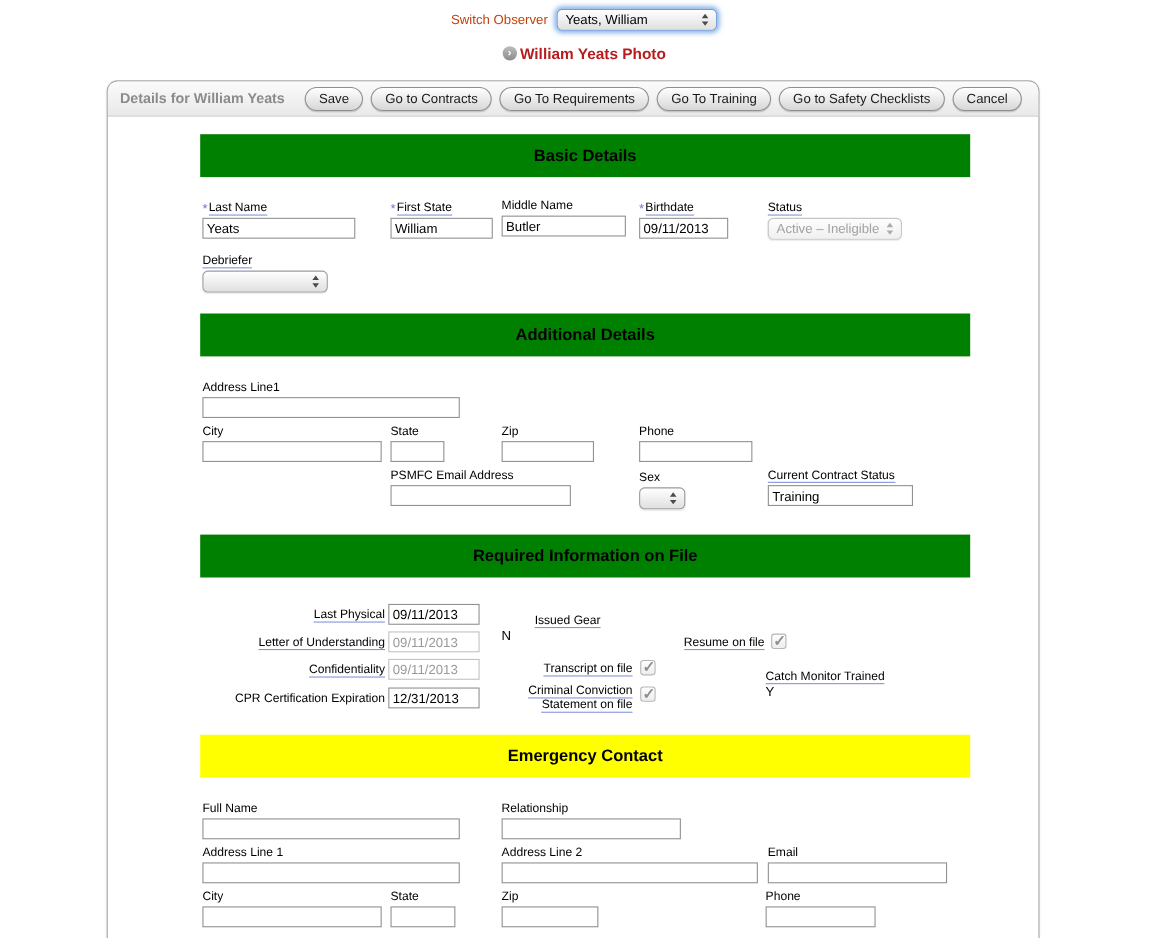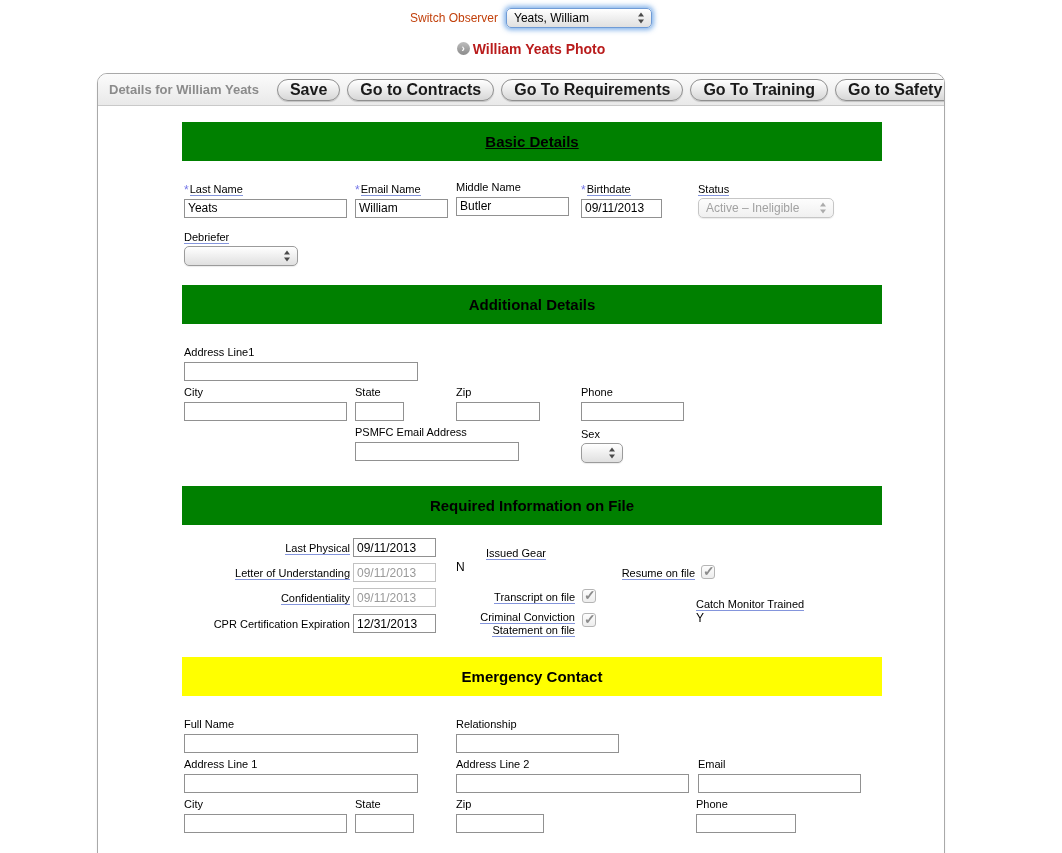--- a/index.html
+++ b/index.html
@@ -50,50 +50,50 @@
     height:32px; display:flex; align-items:center; padding:0 11px;
     background:linear-gradient(#fbfbfb,#e9e9e9);
     border-bottom:1px solid #c9c9c9;
   }
   .panel-title { font-size:13px; font-weight:bold; color:#8b8b8b; margin-right:18px; white-space:nowrap; }
   .btn {
     height:22px; padding:0 12px; margin-right:7px;
     border:1px solid #8f8f8f; border-radius:12px;
     background:linear-gradient(#ffffff,#e9e9e9 55%, #d7d7d7);
     font-family:"Liberation Sans", sans-serif;
-    font-size:16px; font-weight:bold; color:#1a1a1a;
+    font-size:12px; font-weight:normal; color:#1a1a1a;
     box-shadow:0 1px 1px rgba(0,0,0,.18); cursor:pointer; white-space:nowrap;
   }
   .btn:last-child { margin-right:0; }
 
   .panel-body { padding:16px 0 26px 0; }
   .content { margin-left:84px; width:700px; }
 
   .secbar {
     width:700px; height:39px; display:flex; align-items:center; justify-content:center;
     font-size:15px; font-weight:bold; color:#000; margin-top:16px;
   }
-  .secbar.first { margin-top:0;text-decoration:underline; }
+  .secbar.first { margin-top:0; }
   .sec-green { background:#008000; }
   .sec-yellow { background:#ffff00; }
 
   .rows { margin-top:22px; }
   .frow { position:relative; height:40px; }
   .fld { position:absolute; top:0; }
   .lbl { font-size:11px; color:#000; height:13px; margin-bottom:2px; white-space:nowrap; }
   .u { border-bottom:1px solid #8495dc; padding-bottom:0px; }
   .req { color:#7577e8; font-size:12px; margin-right:1px; vertical-align:top; }
   .ti {
     height:19px; border:1px solid #919191; background:#fff;
     font-family:"Liberation Sans", sans-serif; font-size:12px; color:#000; padding:0 3px;
   }
   .ti:disabled, .ti.dim { border-color:#c2c2c2; color:#9a9a9a; background:#fff; }
 
   
-  .reqblock { position:relative; height:106px; margin-top:10px; font-size:11px; }
+  .reqblock { position:relative; height:106px; margin-top:21px; font-size:11px; }
   .rlabel { position:absolute; text-align:right; white-space:nowrap; }
   .rinput { position:absolute; width:83px; }
   .checkbox {
     position:absolute; width:14px; height:14px; border:1px solid #b5b5b5; border-radius:3px;
     background:linear-gradient(#fdfdfd,#ededed);
   }
   .checkbox[data-checked="true"]::after {
     content:"\2713"; position:absolute; left:1px; top:-3px;
     font-size:14px; font-weight:bold; color:#8d8d8d;
   }
@@ -128,37 +128,37 @@
 
   <div class="panel-body">
     <div class="content">
 
       <div class="secbar sec-green first">Basic Details</div>
 
       <div class="rows">
         <div class="frow" style="height:48px">
           <div class="fld" style="left:2px">
             <div class="lbl"><span class="req">*</span><span class="u">Last Name</span></div>
-            <input class="ti" style="width: 163px;" value="Yeats">
+            <input class="ti" style="width: 139px;" value="Yeats">
           </div>
           <div class="fld" style="left:173px">
-            <div class="lbl"><span class="req">*</span><span class="u">Email Name</span></div>
+            <div class="lbl"><span class="req">*</span><span class="u">First State</span></div>
             <input class="ti" style="width: 93px;" value="William">
           </div>
           <div class="fld" style="left:274px;top:-2px">
             <div class="lbl"><span>Middle Name</span></div>
             <input class="ti" style="width: 113px;" value="Butler">
           </div>
           <div class="fld" style="left:399px">
             <div class="lbl"><span class="req">*</span><span class="u">Birthdate</span></div>
             <input class="ti" style="width: 81px;" value="09/11/2013">
           </div>
           <div class="fld" style="left:516px">
             <div class="lbl"><span class="u">Status</span></div>
-            <div class="popup disabled" style="width:136px">
+            <div class="popup disabled" style="width:122px">
               <span>Active – Ineligible</span>
               <span class="arrows"></span>
             </div>
           </div>
         </div>
 
         <div class="frow" style="height:38px">
           <div class="fld" style="left:2px">
             <div class="lbl"><span class="u">Debriefer</span></div>
             <div class="popup" style="width:114px">
@@ -203,20 +203,24 @@
             <div class="lbl"><span>PSMFC Email Address</span></div>
             <input class="ti" style="width: 164px;">
           </div>
           <div class="fld" style="left:399px;top:2px">
             <div class="lbl"><span>Sex</span></div>
             <div class="popup" style="width:42px;padding-left:5px">
               <span></span>
               <span class="arrows"></span>
             </div>
           </div>
+          <div class="fld" style="left:516px">
+            <div class="lbl"><span class="u">Current Contract Status</span></div>
+            <input class="ti" style="width: 132px;" value="Training">
+          </div>
         </div>
       </div>
 
       <div class="secbar sec-green">Required Information on File</div>
 
       <div class="reqblock">
 
         <div class="rlabel" style="left:0;width:168px;top:7px"><span class="u">Last Physical</span></div>
         <input class="ti rinput" style="left: 171px; top: 3px;" value="09/11/2013">
 

